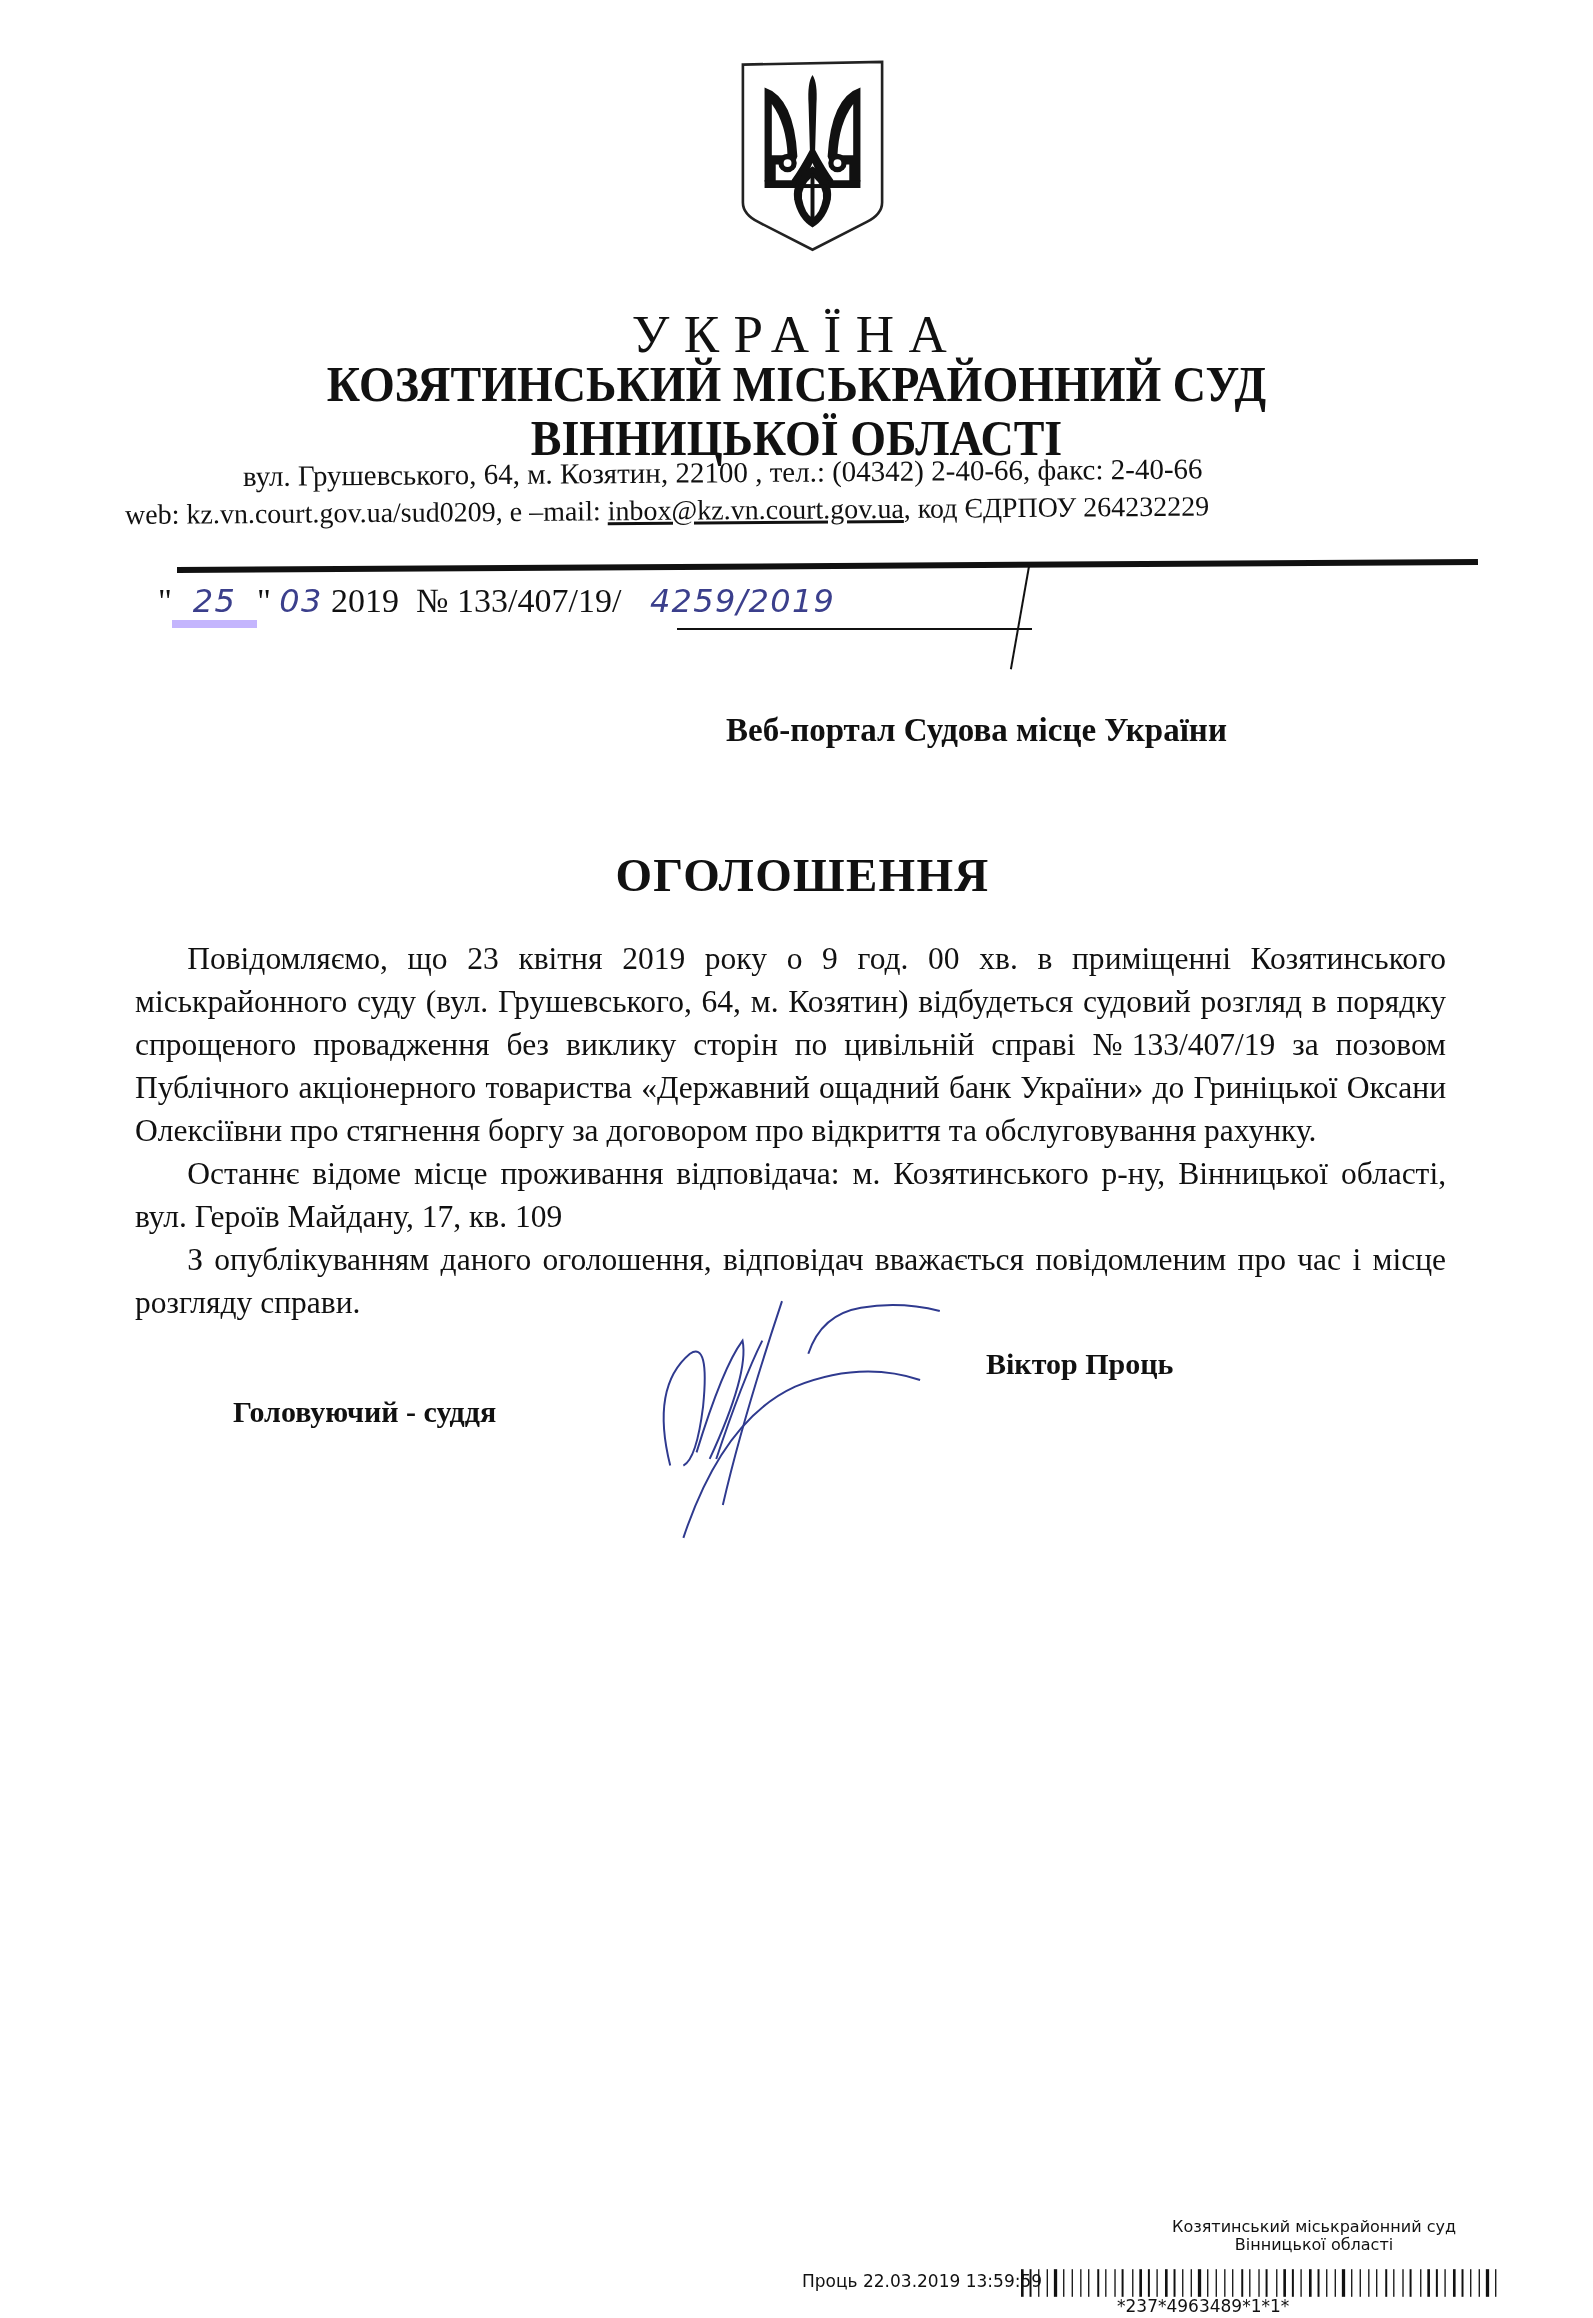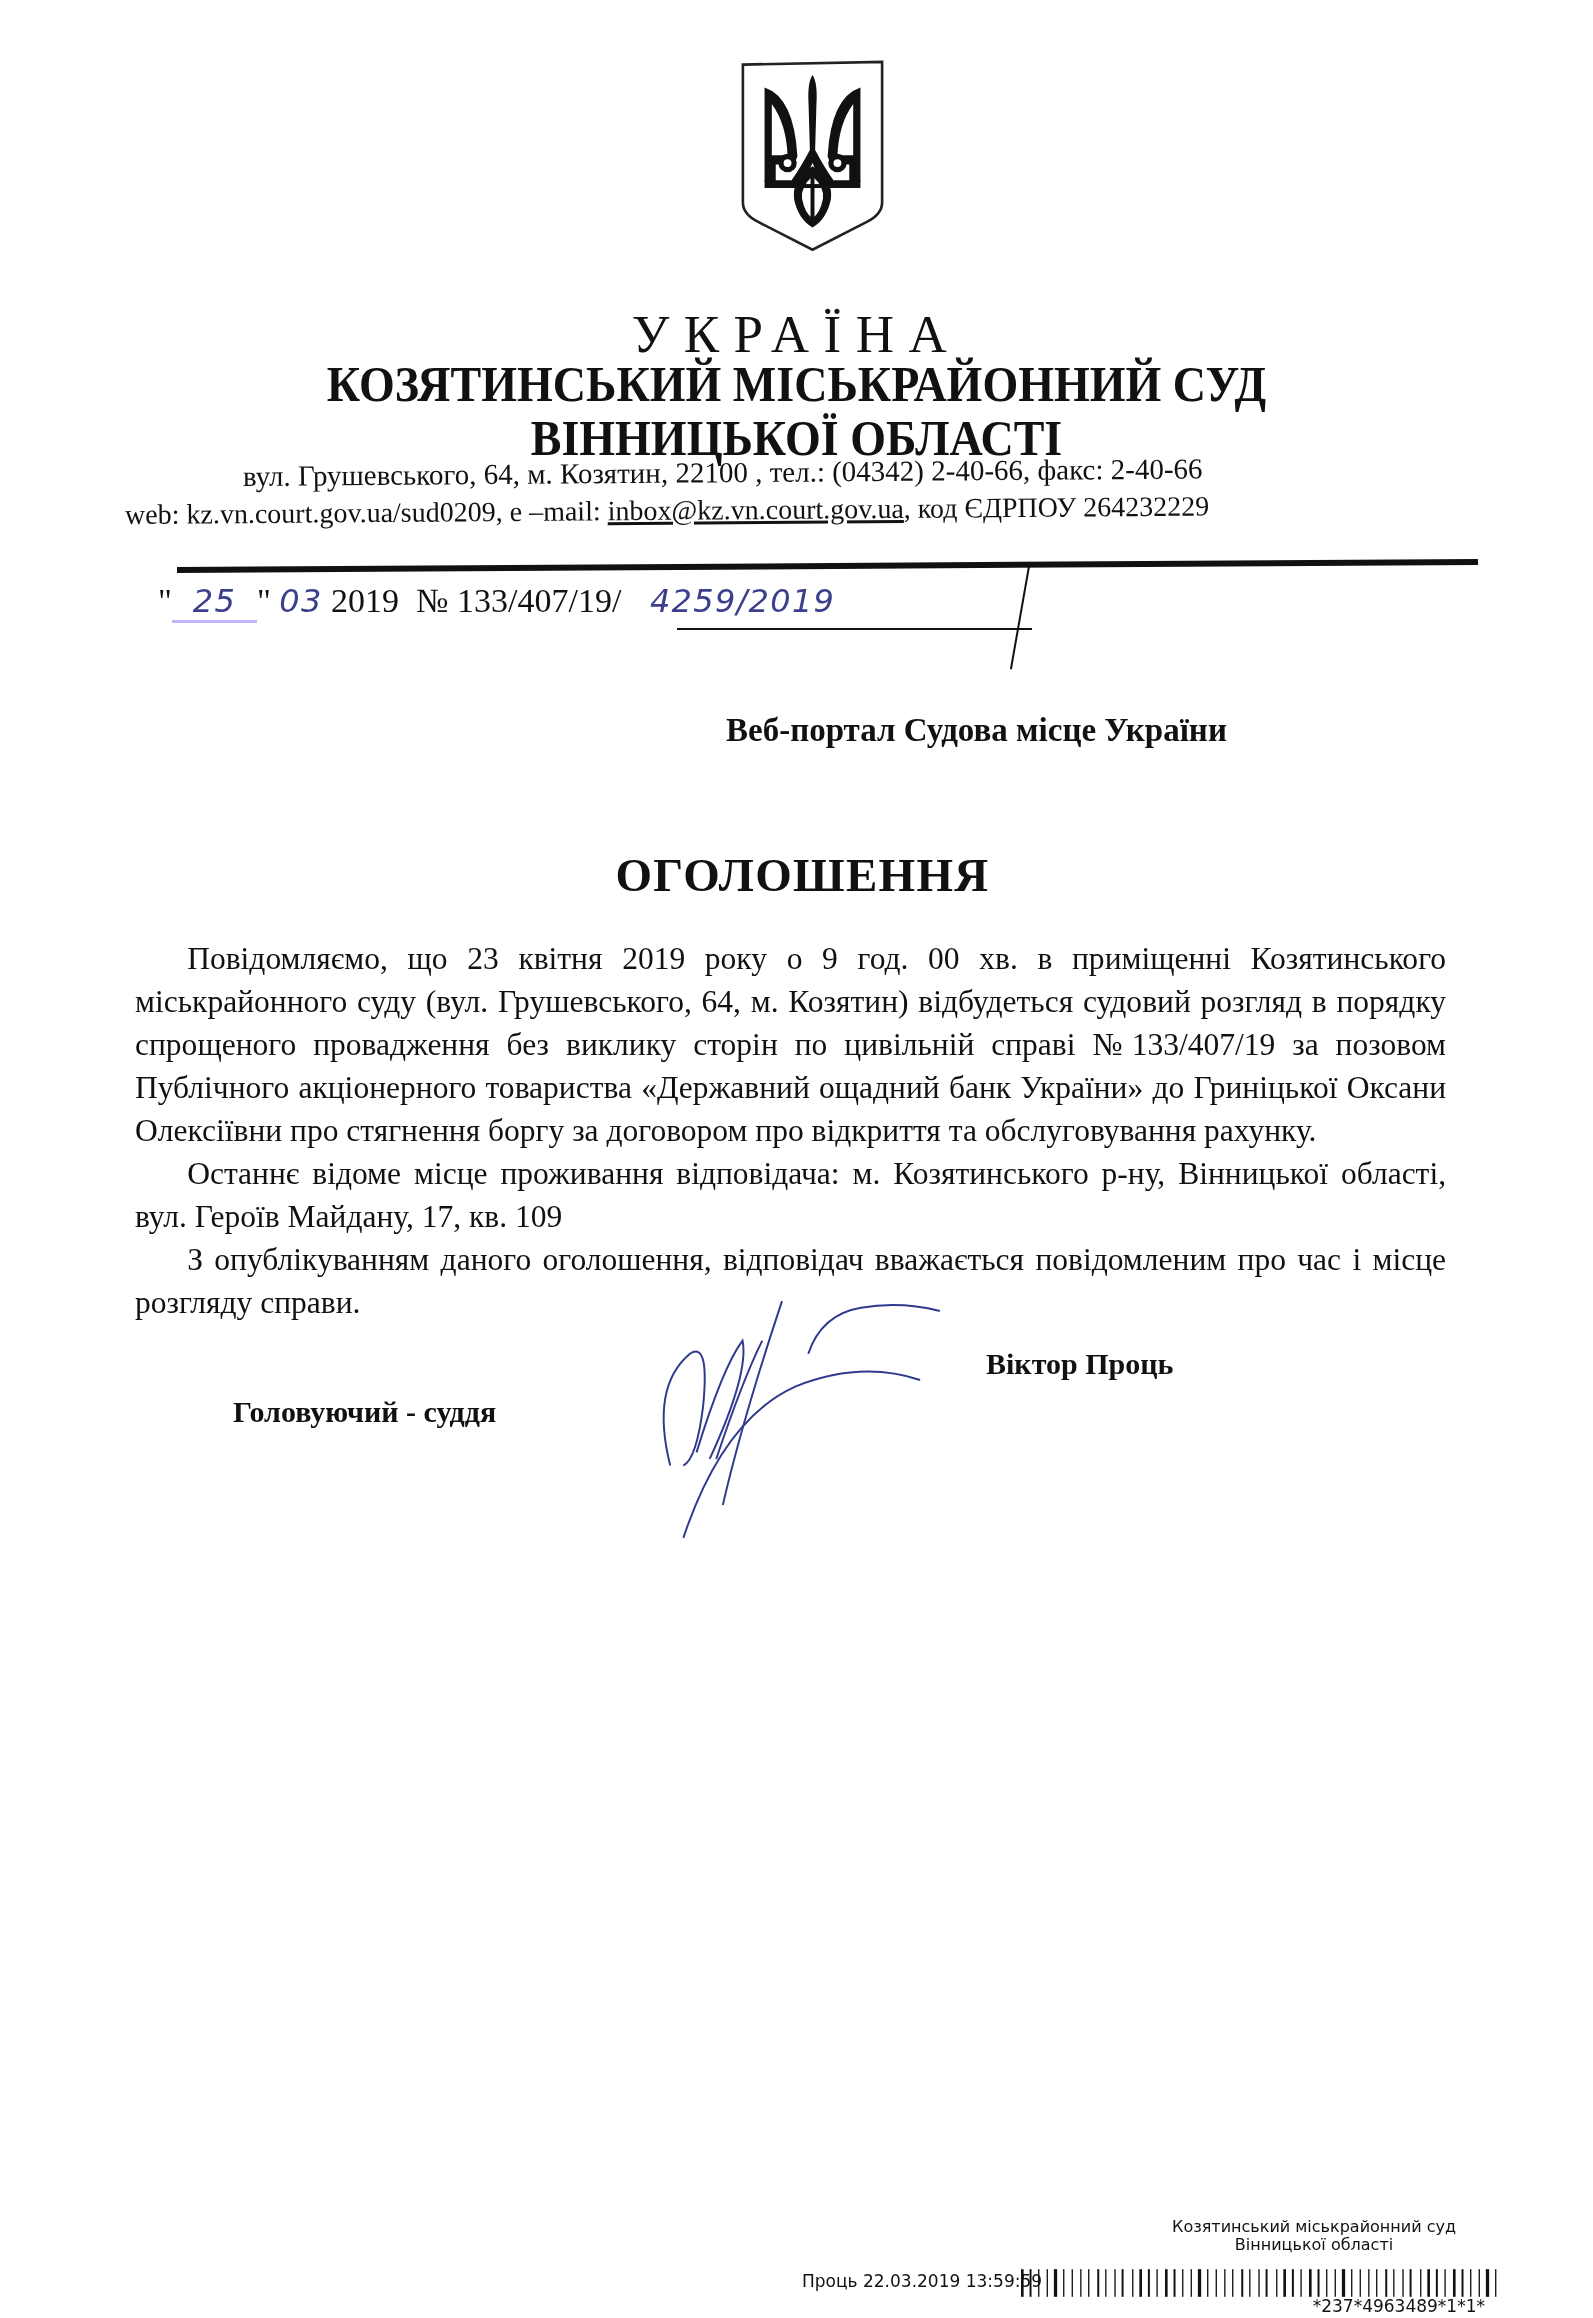--- a/index.html
+++ b/index.html
@@ -9,34 +9,34 @@
   .center { left:0; width:1593px; text-align:center; }
   #country { top:304px; font-size:53px; font-weight:normal; letter-spacing:14.5px; }
   #court-name { top:355px; font-size:50px; font-weight:bold; transform:scaleX(0.92); }
   #oblast { top:409px; font-size:50px; font-weight:bold; transform:scaleX(0.92); }
   #address { top:460px; left:243px; font-size:29px; transform:rotate(-0.45deg); transform-origin:left; white-space:nowrap; }
   #webline { top:499px; left:125px; font-size:28px; transform:rotate(-0.45deg); transform-origin:left; white-space:nowrap; }
   #webline .email { text-decoration:underline; text-decoration-thickness:2.6px; }
   #rule { left:177px; top:567px; width:1301px; height:6px; background:#111; transform:rotate(-0.35deg); transform-origin:left; }
   #dateline { top:582px; left:158px; font-size:34px; white-space:nowrap; }
   .hand { font-family:"DejaVu Sans",sans-serif; font-style:italic; color:#3b3f8c; font-size:32px; letter-spacing:1.3px; }
-  .under { display:inline-block; border-bottom:3px solid #c4b5fd; }
+  .under { display:inline-block; border-bottom:8px solid #c4b5fd; }
   #reg-line { left:677px; top:628px; width:355px; height:2px; background:#111; }
   #slash-line { left:1019px; top:565px; width:2px; height:105px; background:#111; transform:rotate(10deg); }
   #addressee { top:710px; left:726px; font-size:33px; font-weight:bold; line-height:41px; }
   #doc-title { top:848px; font-size:47px; font-weight:bold; letter-spacing:1.3px;padding-left:6px; }
   #body { left:135px; width:1331px; top:937px; font-size:32px; line-height:43px; text-align:justify; transform:scaleX(0.985); transform-origin:left; }
   #body p { margin:0; text-indent:53px; }
   #sign-role { left:233px; top:1351px; font-size:30px; font-weight:bold;margin-top:44px; }
   #sign-name { left:986px; top:1347px; font-size:30px; font-weight:bold; }
   #signature { left:611px; top:1288px; width:342px; height:263px; }
   #footer { left:1117px; top:2218px; width:394px; text-align:center; font-family:"DejaVu Sans",sans-serif; font-size:16px; line-height:18.4px; }
   #stamp-text { left:802px; top:2271px; font-family:"DejaVu Sans",sans-serif; font-size:17px; white-space:nowrap; }
   #barcode { left:1021px; top:2269px; width:478px; height:28px; }
-  #barcode-code { left:1117px; top:2296px; width:368px; text-align:right; font-family:"DejaVu Sans",sans-serif; font-size:17px; }
+  #barcode-code { left:1117px; top:2296px; width:368px; text-align:left; font-family:"DejaVu Sans",sans-serif; font-size:17px; }
 </style>
 </head>
 <body>
 
 <svg id="emblem" class="abs" viewBox="0 0 236 300">
   <path d="M12 10 L224 6 L224 220 Q224 238 200 250 L118 292 L36 250 Q12 238 12 220 Z" fill="none" stroke="#222" stroke-width="4"></path>
   <g fill="#111">
     <path d="M118 26 Q126 38 124 70 L122 140 Q138 170 150 186 L140 196 Q124 176 118 160 Q112 176 96 196 L86 186 Q98 170 114 140 L112 70 Q110 38 118 26 Z"></path>
     <path d="M45 45 Q90 60 95 150 L90 162 L62 162 L62 188 L45 188 Z"></path>
     <path d="M56 70 L56 148 L80 148 Q78 100 56 70 Z" fill="#fff"></path>

